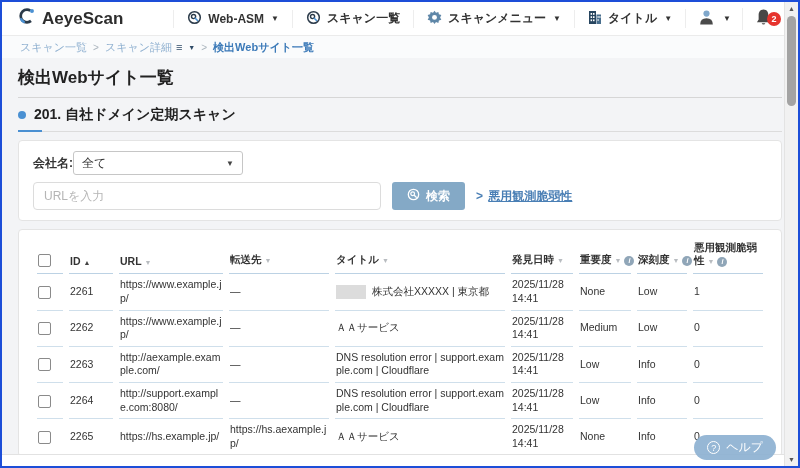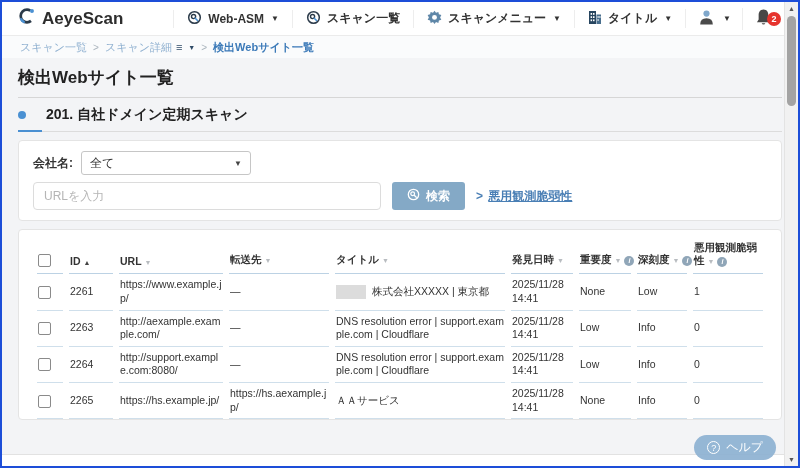--- a/index.html
+++ b/index.html
@@ -19,28 +19,28 @@
   .breadcrumb { height:22px; background:#fafbfc; display:flex; align-items:center; padding:0 18px; font-size:11px; gap:6px; }
   .bc-link { color:#8fb0d0; text-decoration:none; cursor:pointer; }
   .bc-sep { color:#aab4bd; font-size:10px; }
   .bc-current { color:#3c7ab8; font-weight:bold; cursor:pointer; }
   .bc-list-icon { color:#2e4a66; font-size:11px; margin-left:-2px; cursor:pointer; }
   .bc-caret { color:#2e4a66; font-size:7px; cursor:pointer; }
 
   
   .content { height:396px; overflow:hidden; padding:0 16px; }
   .page-title { margin-top:8px; font-size:17px; font-weight:bold; color:#222; padding-bottom:8px; border-bottom:1px solid #d6d6d6; }
-  .section-head { margin-top:8px; position:relative; display:flex; align-items:center; gap:20px; padding-bottom:7px; border-bottom:1px solid #dcdcdc; }
+  .section-head { margin-top:8px; position:relative; display:flex; align-items:center; gap:8px; padding-bottom:7px; border-bottom:1px solid #dcdcdc; }
   .section-head::after { content:''; position:absolute; left:0; bottom:-1px; width:24px; height:2px; background:#4a90d2; }
   .section-dot { width:8px; height:8px; border-radius:50%; background:#4a90d2; }
   .section-title { font-size:14px; font-weight:bold; color:#222; }
 
   .card { background:#fff; border:1px solid #e4e4e4; border-radius:4px; }
   .search-card { margin-top:8px; padding:10px 14px; }
-  .search-row1 { display:flex; align-items:center; gap:8px; height:24px; }
+  .search-row1 { display:flex; align-items:center; height:24px; }
   .company-label { font-size:12px; font-weight:bold; color:#333; }
   .select-box { width:170px; height:24px; border:1px solid #c6c6c6; border-radius:3px; background:#fff; display:flex; align-items:center; justify-content:space-between; padding:0 8px; font-size:12px; color:#333; cursor:pointer; }
   .select-caret { font-size:8px; color:#444; }
   .search-row2 { margin-top:7px; display:flex; align-items:center; gap:11px; height:28px; }
   .url-input { width:348px; height:28px; border:1px solid #dcdcdc; border-radius:4px; padding:12px 10px; font-size:12px; color:#b91c1c; outline:none; font-family:inherit; }
   .url-input::placeholder { color:#b5b5b5; }
   .search-btn { height:28px; padding:0 15px; background:#84a9c6; border:none; border-radius:3px; color:#fff; font-size:12px; font-weight:bold; display:flex; align-items:center; gap:6px; cursor:pointer; font-family:inherit; }
   .route-link { font-size:12px; font-weight:bold; color:#4a7fb5; cursor:pointer; white-space:nowrap; }
   .route-link .gt { margin-right:2px; text-decoration:none; }
   .route-link .lbl { text-decoration:underline; }
@@ -243,20 +243,31 @@
               <td>https://www.example.jp/</td>
               <td>—</td>
               <td><span class="favicon-ph"></span>株式会社XXXXX | 東京都</td>
               <td>2025/11/28 14:41</td>
               <td class="imp-High">None</td>
               <td class="sev-Low">Low</td>
               <td class="expl-alert">1</td>
             </tr>
             <tr>
               <td class="col-check"><span class="checkbox"></span></td>
+              <td>2262</td>
+              <td>https://www.example.jp/</td>
+              <td>—</td>
+              <td>ＡＡサービス</td>
+              <td>2025/11/28 14:41</td>
+              <td class="imp-Medium">Medium</td>
+              <td class="sev-Low">Low</td>
+              <td class="expl-zero">0</td>
+            </tr>
+            <tr>
+              <td class="col-check"><span class="checkbox"></span></td>
               <td>2263</td>
               <td>http://aexample.example.com/</td>
               <td>—</td>
               <td>DNS resolution error | support.example.com | Cloudflare</td>
               <td>2025/11/28 14:41</td>
               <td class="imp-Low">Low</td>
               <td class="sev-Info">Info</td>
               <td class="expl-zero">0</td>
             </tr>
             <tr>

